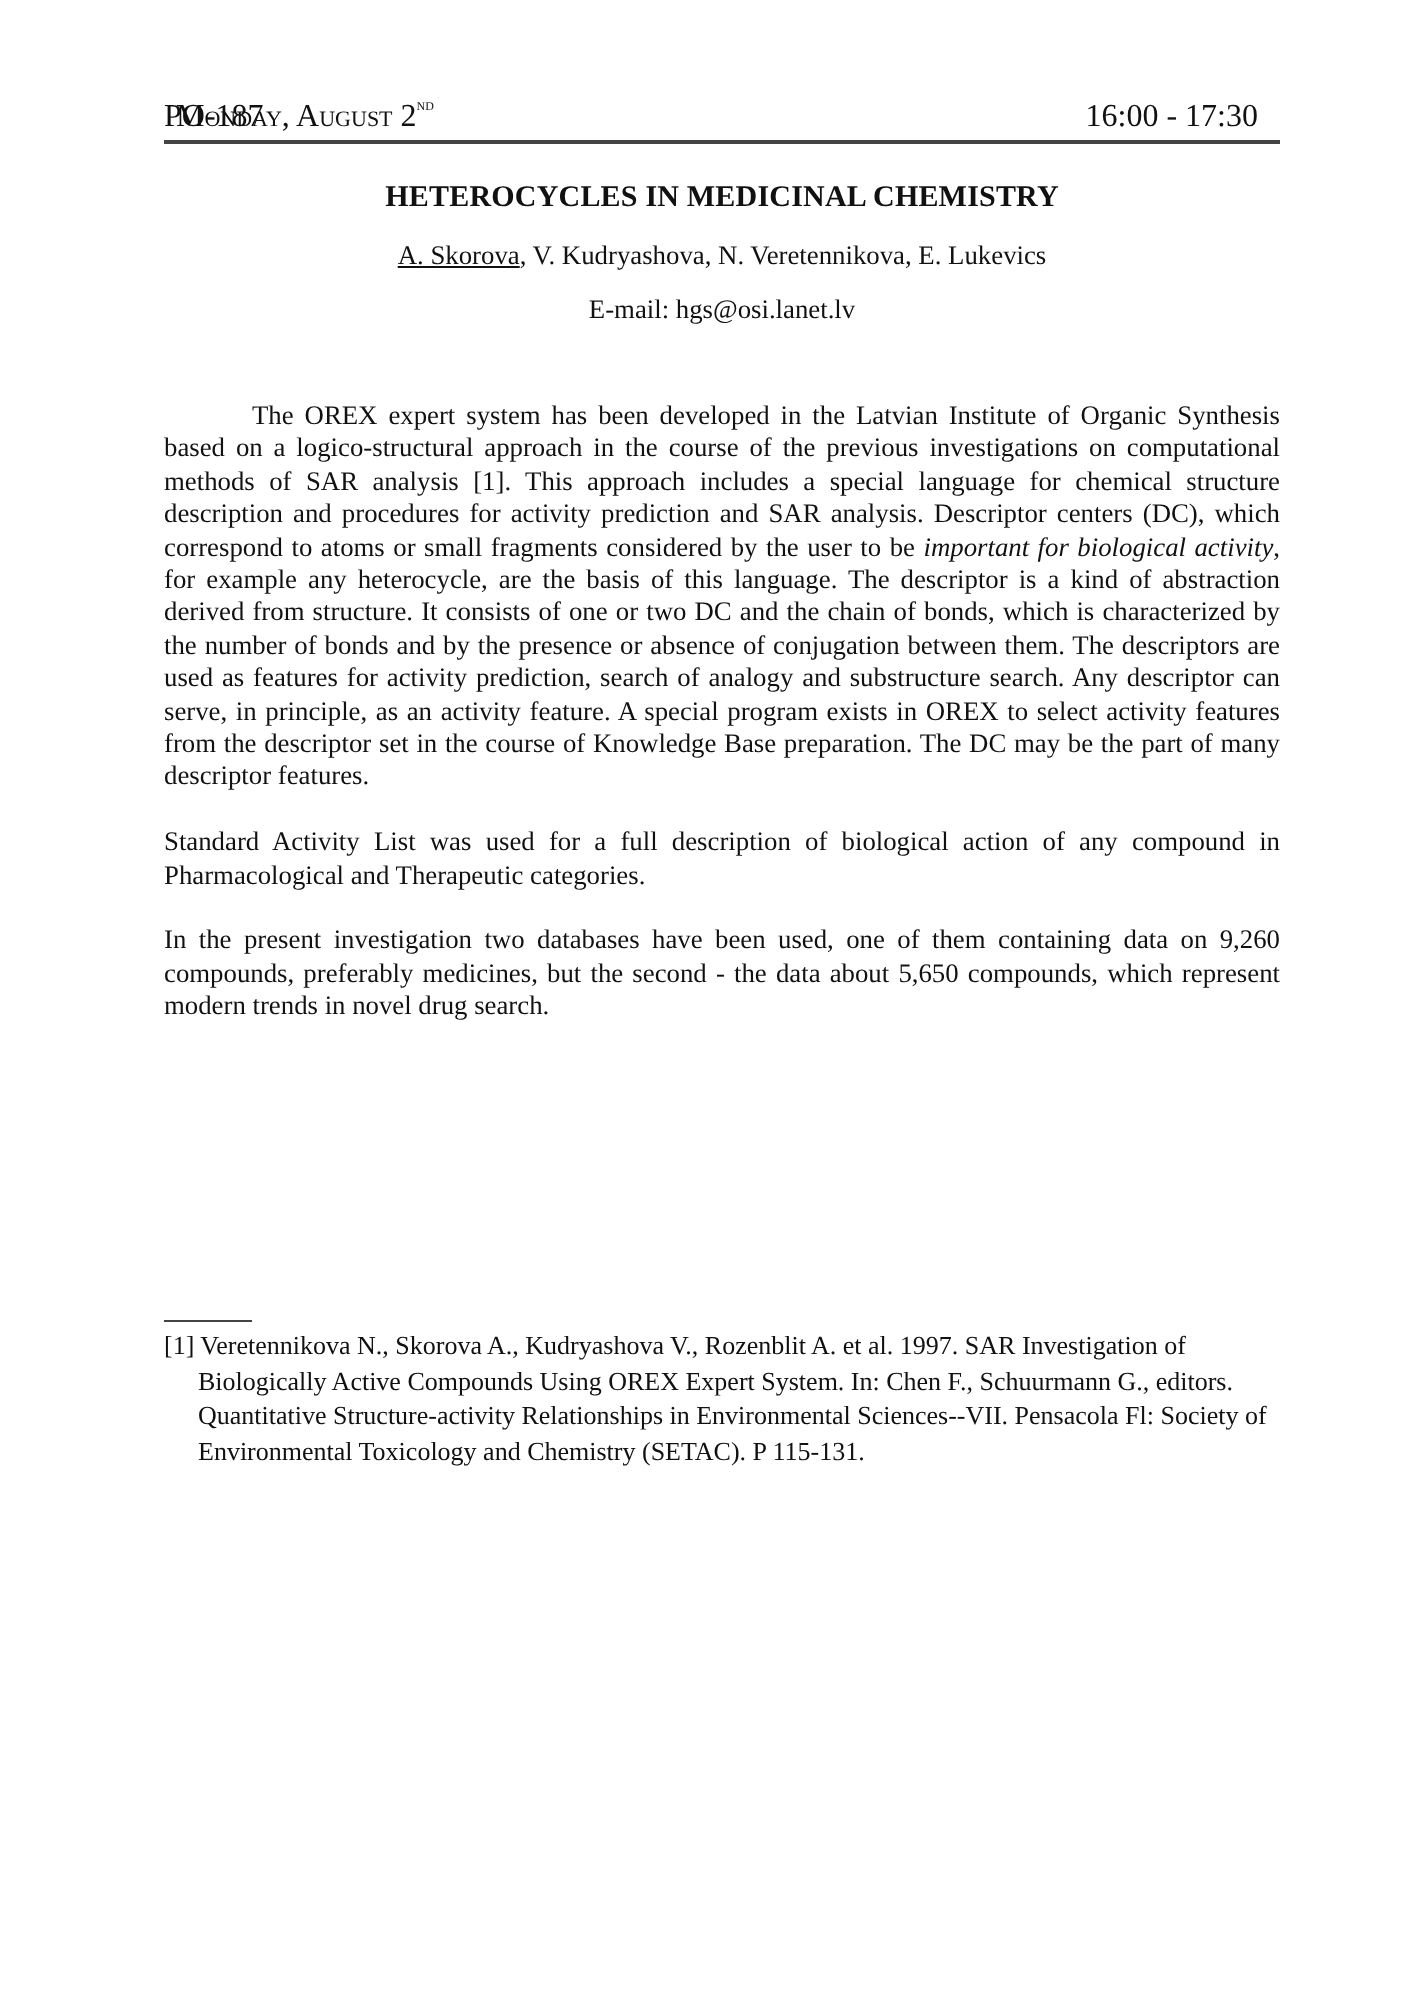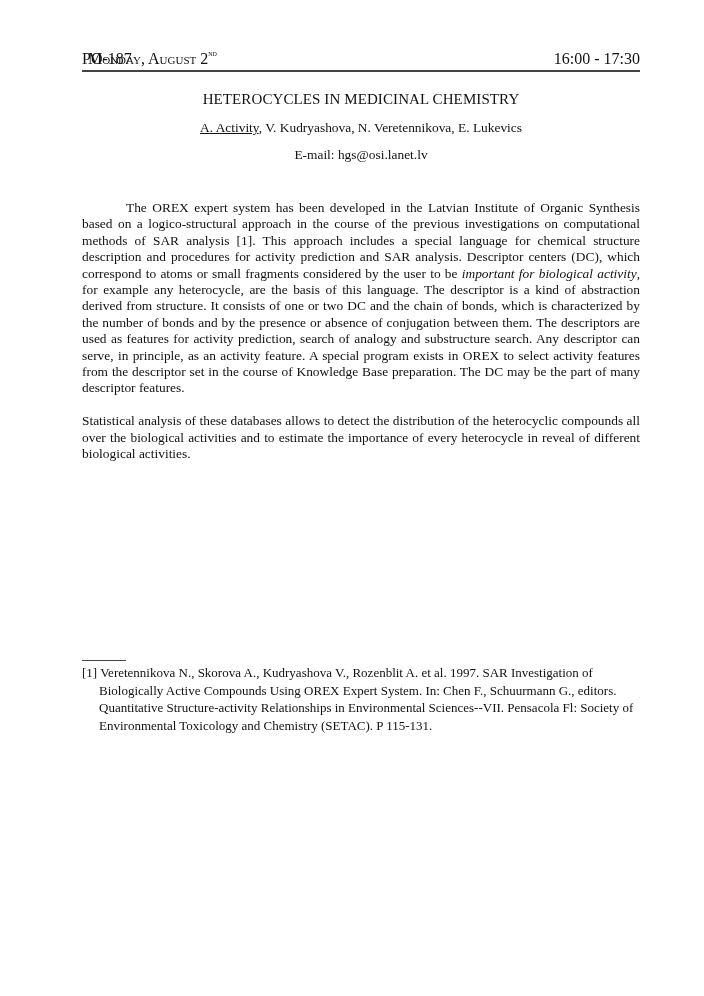--- a/index.html
+++ b/index.html
@@ -35,29 +35,29 @@
     .header .center {
       position: absolute; left: 0; right: 0; top: 0;
       font-variant: small-caps;
       padding-left: 6px;
     }
     .header .center sup {
       font-size: 8px;
       vertical-align: 8px;
       line-height: 0;
     }
-    .header .right { position: absolute; right: 0; top: 0; }
+    .header .right { position: absolute; right: 11px; top: 0; }
 
     .title {
       position: absolute;
       top: 91px;
       left: 0;
       width: 558px;
       text-align: center;
-      font-weight: normal;
+      font-weight: bold;
       font-size: 15px;
       letter-spacing: 0.1px;
     }
     .authors {
       position: absolute;
       top: 120px;
       left: 0;
       width: 558px;
       text-align: center;
       font-size: 13.4px;
@@ -112,27 +112,28 @@
 <div class="page">
 
   <div class="header">
     <span class="left">PO-187</span>
     <span class="center"><span>Monday, August 2</span><sup>nd</sup></span>
     <span class="right">16:00 - 17:30</span>
   </div>
 
   <div class="title">HETEROCYCLES IN MEDICINAL CHEMISTRY</div>
 
-  <div class="authors"><span class="presenter">A. Activity</span><span>, V. Kudryashova, N. Veretennikova, E. Lukevics</span></div>
+  <div class="authors"><span class="presenter">A. Skorova</span><span>, V. Kudryashova, N. Veretennikova, E. Lukevics</span></div>
 
   <div class="affil">
     <div>E-mail: hgs@osi.lanet.lv</div>
   </div>
 
   <div class="body">
     <p class="indent"><span>The OREX expert system has been developed in the Latvian Institute of Organic Synthesis based on a logico-structural approach in the course of the previous investigations on computational methods of SAR analysis [1]. This approach includes a special language for chemical structure description and procedures for activity prediction and SAR analysis. Descriptor centers (DC), which correspond to atoms or small fragments considered by the user to be </span><em>important for biological activity</em><span>, for example any heterocycle, are the basis of this language. The descriptor is a kind of abstraction derived from structure. It consists of one or two DC and the chain of bonds, which is characterized by the number of bonds and by the presence or absence of conjugation between them. The descriptors are used as features for activity prediction, search of analogy and substructure search. Any descriptor can serve, in principle, as an activity feature. A special program exists in OREX to select activity features from the descriptor set in the course of Knowledge Base preparation. The DC may be the part of many descriptor features.</span></p>
-    <p>Statistical analysis of these databases allows to detect the distribution of the heterocyclic compounds all over the biological activities and to estimate the importance of every heterocycle in reveal of different biological activities.</p>
+    <p>Standard Activity List was used for a full description of biological action of any compound in Pharmacological and Therapeutic categories.</p>
+    <p>In the present investigation two databases have been used, one of them containing data on 9,260 compounds, preferably medicines, but the second - the data about 5,650 compounds, which represent modern trends in novel drug search.</p>
   </div>
 
   <div class="fn-rule"></div>
   <div class="footnote">[1] Veretennikova N., Skorova A., Kudryashova V., Rozenblit A. et al. 1997. SAR Investigation of Biologically Active Compounds Using OREX Expert System. In: Chen F., Schuurmann G., editors. Quantitative Structure-activity Relationships in Environmental Sciences--VII. Pensacola Fl: Society of Environmental Toxicology and Chemistry (SETAC). P 115-131.</div>
 
 </div>
 
 </body></html>

